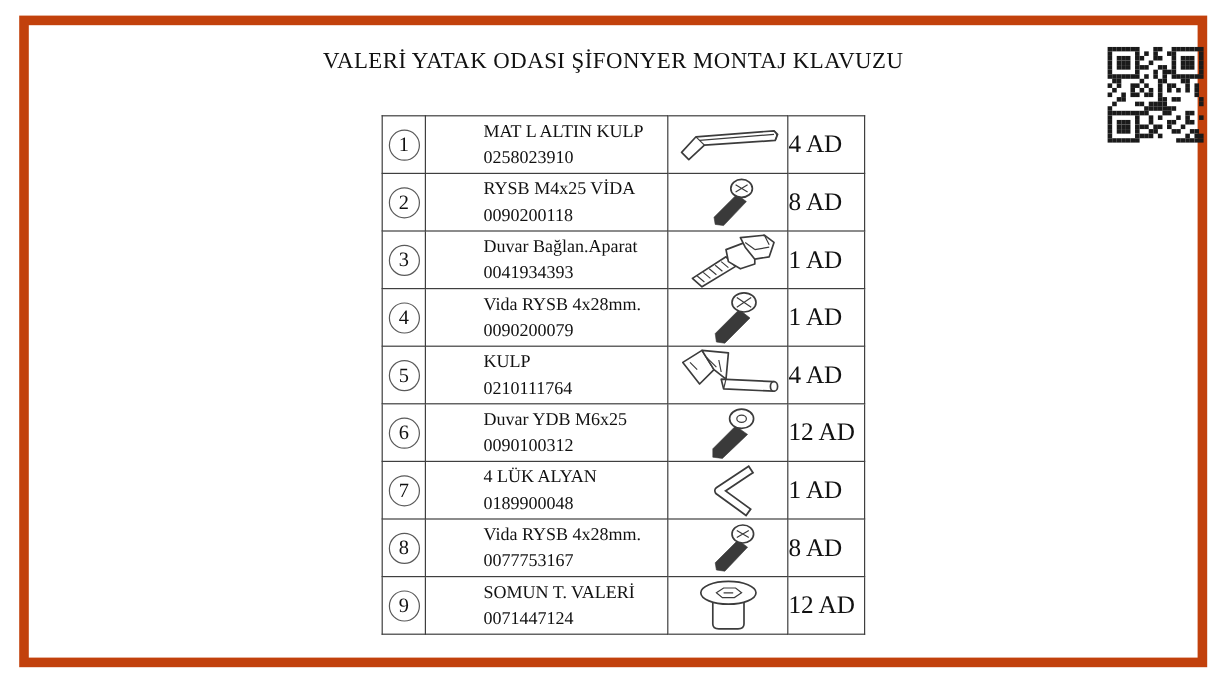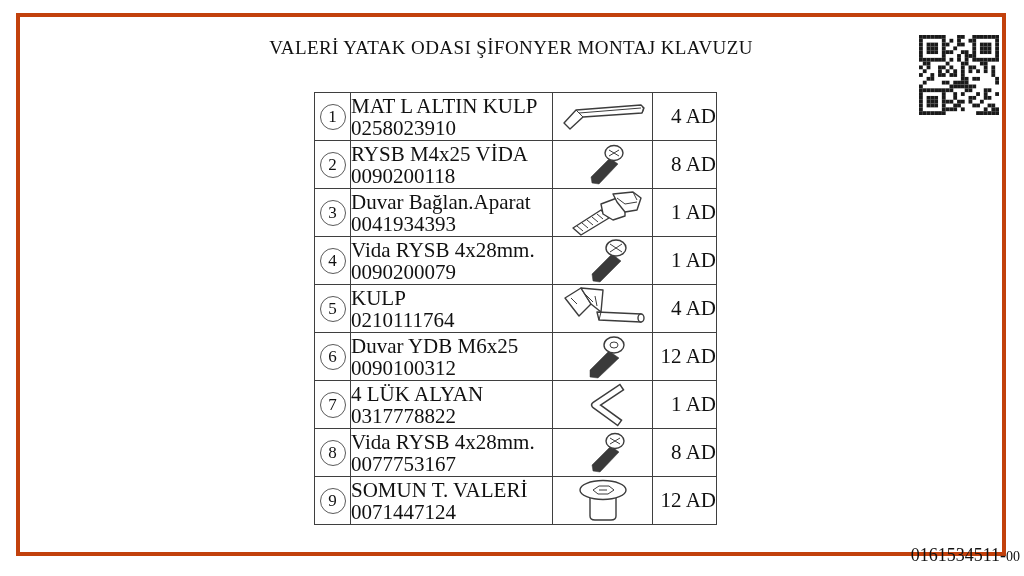--- a/index.html
+++ b/index.html
@@ -1,35 +1,35 @@
 <!DOCTYPE html>
 <html><head>
 <meta charset="utf-8">
 <style>
   * { margin:0; padding:0; box-sizing:border-box; }
   html,body { width:1024px; height:576px; background:#ffffff; overflow:hidden;
               font-family:"Liberation Serif", serif; color:#111; }
   .page-frame { position:absolute; left:16px; top:13px; width:990px; height:543px;
-                border:4px solid #c2410c; background:#ffffff; }
+                border:8px solid #c2410c; background:#ffffff; }
   .doc-title { position:absolute; left:0; top:20px; width:100%; text-align:center;
                font-size:19px; letter-spacing:0.4px; color:#111; }
   .qr-wrap { position:absolute; left:898px; top:18px; width:82px; height:80px; }
   .qr-wrap svg { width:100%; height:100%; fill:#1a1a1a; }
   table.parts { position:absolute; left:294px; top:75px; border-collapse:collapse;
                 table-layout:fixed; }
   table.parts td { border:1px solid #3f3f3f; height:48px; padding:0; vertical-align:middle;
                    background:#fff; }
   td.c-num { width:36px; text-align:center; }
   td.c-name { width:202px; padding-left:3px; }
   td.c-img { width:100px; text-align:center; }
-  td.c-qty { width:64px; text-align:right; font-size:21px; white-space:nowrap; }
+  td.c-qty { width:64px; text-align:left; font-size:21px; white-space:nowrap; }
   .num-circle { display:inline-flex; align-items:center; justify-content:center;
                 width:26px; height:26px; border:1px solid #5a5a5a; border-radius:50%;
                 font-size:17px; line-height:1; }
-  .part-name, .part-code { font-size:21px; line-height:22px; white-space:nowrap; }
+  .part-name, .part-code { font-size:15px; line-height:22px; white-space:nowrap;margin-left:48px; }
   .part-icon { display:inline-block; vertical-align:middle; }
   .part-icon svg { display:block; }
   .doc-number { position:absolute; left:840px; top:528px; width:160px; text-align:right;
                 font-size:18px; color:#111; white-space:nowrap; }
   .doc-number .rev { font-size:14px; }
   .ink { stroke:#3c3c3c; stroke-width:1.4; fill:#ffffff; stroke-linejoin:round; }
   .dark { fill:#3a3a3a; stroke:#3a3a3a; stroke-width:0.5; }
   .thin { stroke:#3c3c3c; stroke-width:1; fill:none; }
 </style>
 </head>
@@ -355,21 +355,21 @@
             <ellipse class="ink" cx="57" cy="11" rx="10" ry="8"></ellipse>
             <ellipse class="thin" cx="57" cy="11" rx="4" ry="3"></ellipse>
           </svg></span></td>
         <td class="c-qty">12 AD</td>
       </tr>
 
       <tr>
         <td class="c-num"><span class="num-circle">7</span></td>
         <td class="c-name">
           <div class="part-name">4 LÜK ALYAN</div>
-          <div class="part-code">0317778822</div>
+          <div class="part-code">0189900048</div>
         </td>
         <td class="c-img"><span class="part-icon">
           <svg width="92" height="44" viewBox="0 0 92 44">
             <path d="M62,6 L38,22 L60,38" fill="none" stroke="#3c3c3c" stroke-width="8" stroke-linejoin="round" stroke-linecap="square"></path>
             <path d="M62,6 L38,22 L60,38" fill="none" stroke="#ffffff" stroke-width="5" stroke-linejoin="round" stroke-linecap="square"></path>
           </svg></span></td>
         <td class="c-qty">1 AD</td>
       </tr>
 
       <tr>
@@ -398,17 +398,14 @@
             <path class="ink" d="M33,16 L33,38 Q33,42 38,42 L54,42 Q59,42 59,38 L59,16 Z"></path>
             <ellipse class="ink" cx="46" cy="12" rx="23" ry="9.5"></ellipse>
             <polygon class="thin" points="36,12 42,8 52,8 57,12 51,16 41,16" fill="#ffffff"></polygon>
             <path class="thin" d="M42,12 l8,0"></path>
           </svg></span></td>
         <td class="c-qty">12 AD</td>
       </tr>
     </tbody>
   </table>
 
-  <div class="doc-number">
-    <span>0161534511-</span><span class="rev">00</span>
-  </div>
 
 </div>
 
 </body></html>

